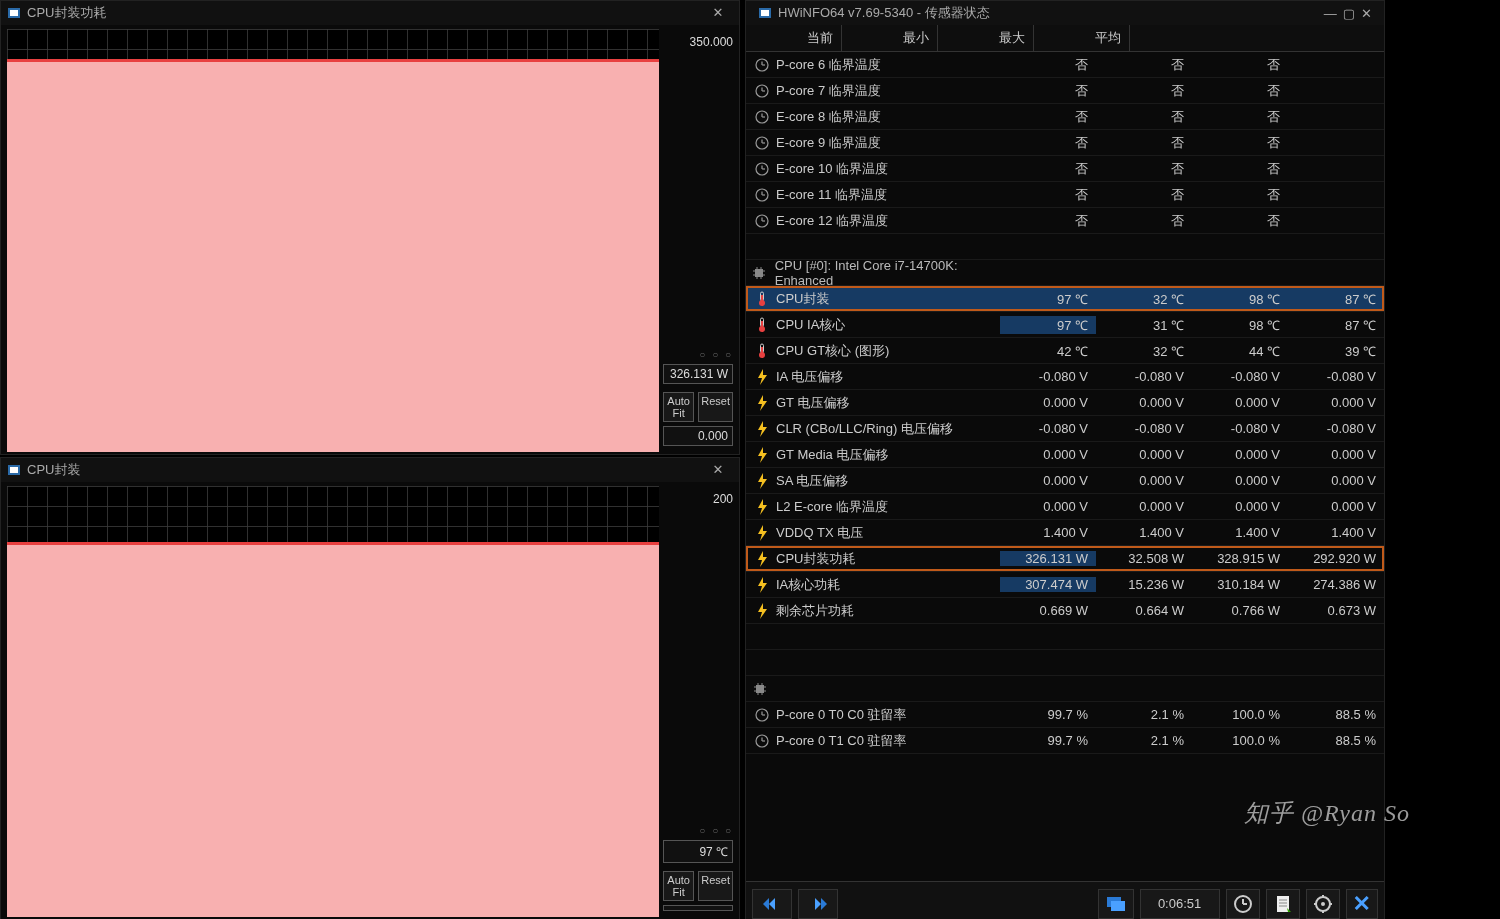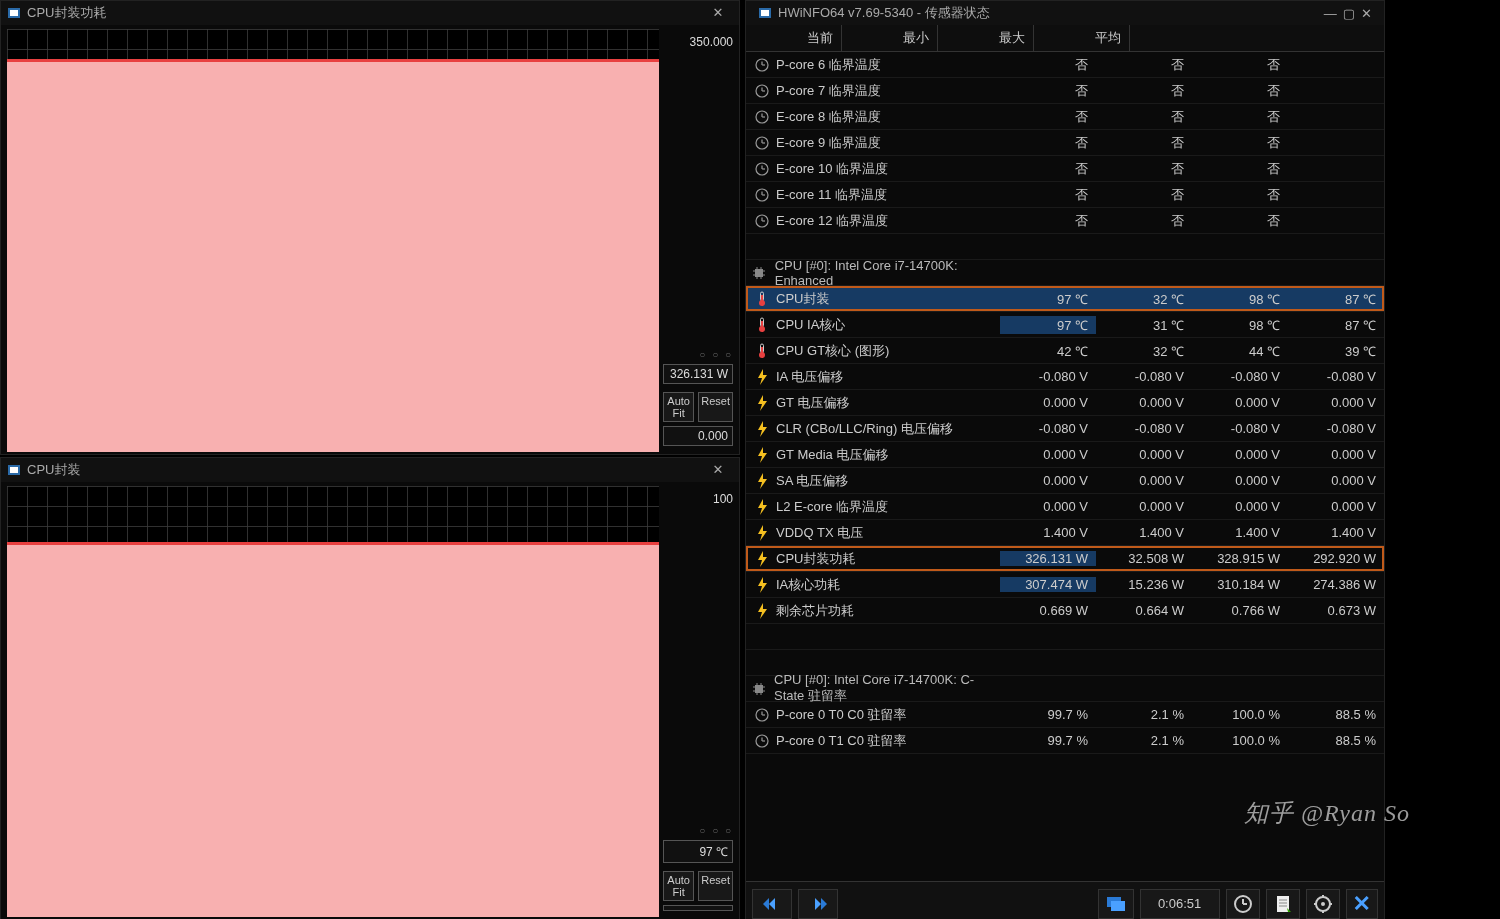--- a/index.html
+++ b/index.html
@@ -312,21 +312,21 @@
           <div class="line-edge bottom-line"></div>
           <div class="bump" style="left:40px"></div>
           <div class="bump" style="left:120px"></div>
           <div class="bump" style="left:200px; top:50px;"></div>
           <div class="bump" style="left:300px"></div>
           <div class="bump" style="left:420px; top:52px;"></div>
           <div class="bump" style="left:520px"></div>
         </div>
       </div>
       <div class="graph-side">
-        <div class="max-label">100</div>
+        <div class="max-label">200</div>
         <div class="flexgap"></div>
         <div class="dots">○ ○ ○</div>
         <div class="current">97 ℃</div>
         <div class="btnrow">
           <div class="smallbtn">Auto Fit</div>
           <div class="smallbtn">Reset</div>
         </div>
         <div class="min-label"></div>
       </div>
     </div>
@@ -709,21 +709,20 @@
                 <line x1="9" y1="1" x2="9" y2="3"></line>
                 <line x1="5" y1="11" x2="5" y2="13"></line>
                 <line x1="9" y1="11" x2="9" y2="13"></line>
                 <line x1="1" y1="5" x2="3" y2="5"></line>
                 <line x1="1" y1="9" x2="3" y2="9"></line>
                 <line x1="11" y1="5" x2="13" y2="5"></line>
                 <line x1="11" y1="9" x2="13" y2="9"></line>
               </g>
             </svg>
           </span>
-          <span>CPU [#0]: Intel Core i7-14700K: C-State 驻留率</span>
         </div>
         <div class="v"></div>
         <div class="v"></div>
         <div class="v"></div>
         <div class="v"></div>
       </div>
       <div class="row">
         <div class="name">
           <span class="icon icon-clock">
             <svg width="14" height="14" viewBox="0 0 14 14">

